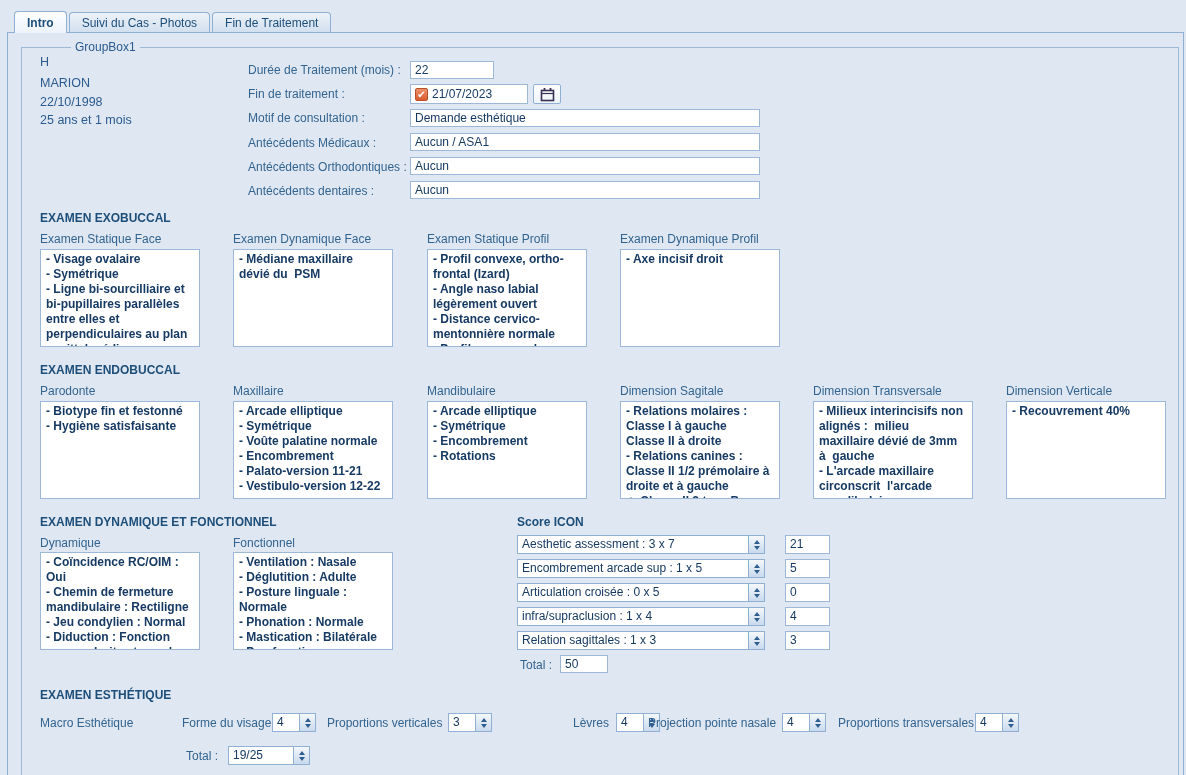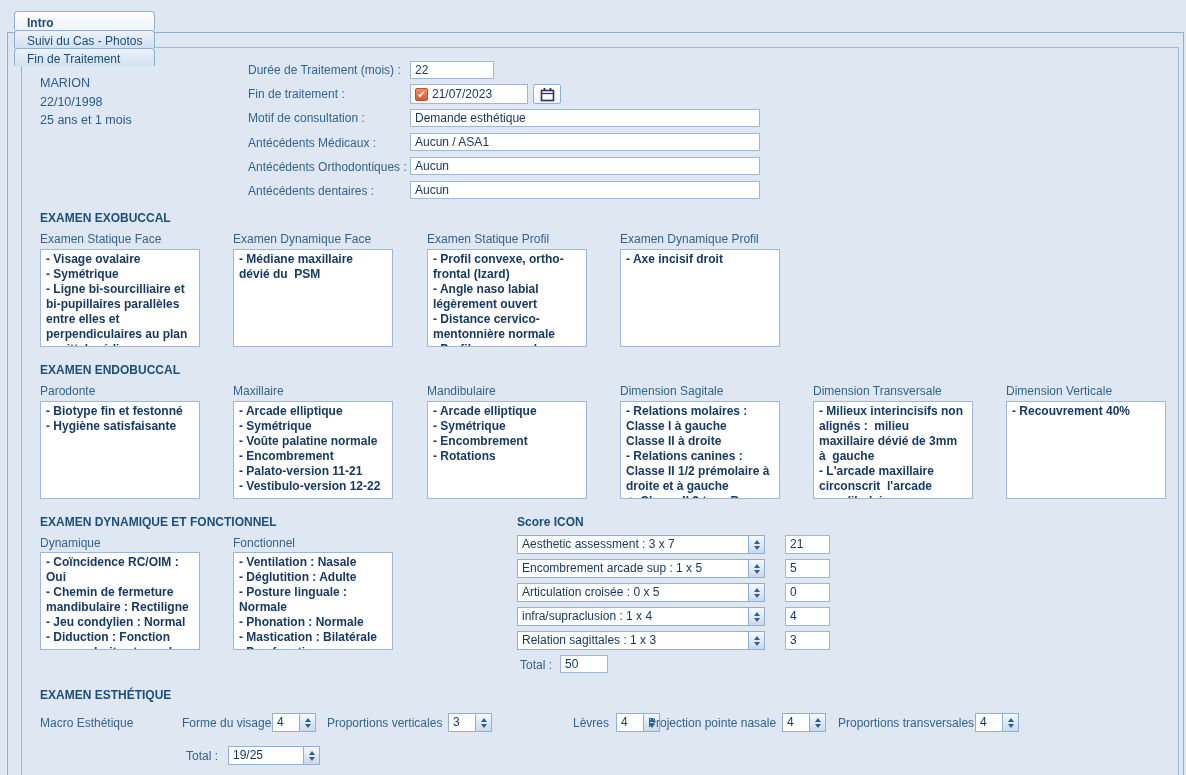--- a/index.html
+++ b/index.html
@@ -6,21 +6,21 @@
   html,body { margin:0; padding:0; }
   body {
     width:1186px; height:775px;
     background:#dfe8f2;
     font-family:"Liberation Sans", sans-serif;
     overflow:hidden;
   }
   .screen { position:relative; width:1186px; height:775px; }
 
   
-  .tabbar { position:absolute; left:14px; top:12px; height:21px; display:flex; z-index:5;flex-direction:column; }
+  .tabbar { position:absolute; left:14px; top:12px; height:21px; display:flex; z-index:5; }
   .tab {
     height:20px; padding:3px 12px 0 12px; margin-right:2px;
     border:1px solid #8fb0d3; border-bottom:none;
     border-radius:4px 4px 0 0;
     background:linear-gradient(#ecf2f9,#d2e0ef);
     color:#1d4e79; font-size:12px; white-space:nowrap; cursor:default;
   }
   .tab.active {
     height:22px; margin-top:-1px; padding-top:4px;
     background:linear-gradient(#fdfeff,#edf3fa);
@@ -288,21 +288,21 @@
   <div class="sublabel" style="left:838px; top:716px">Proportions transversales</div>
   <div class="numctl" style="left:975px; top:713px; width:44px">
     <span class="val">4</span>
     <span class="spin">
         <i class="up"></i>
         <i class="dn"></i>
       </span>
   </div>
 
   <div class="sublabel" style="left:186px; top:749px">Total :</div>
-  <div class="numctl" style="left:228px; top:746px; width:92px">
+  <div class="numctl" style="left:228px; top:746px; width:82px">
     <span class="val">19/25</span>
     <span class="spin">
         <i class="up"></i>
         <i class="dn"></i>
       </span>
   </div>
 
 </div>
 
 </body></html>

